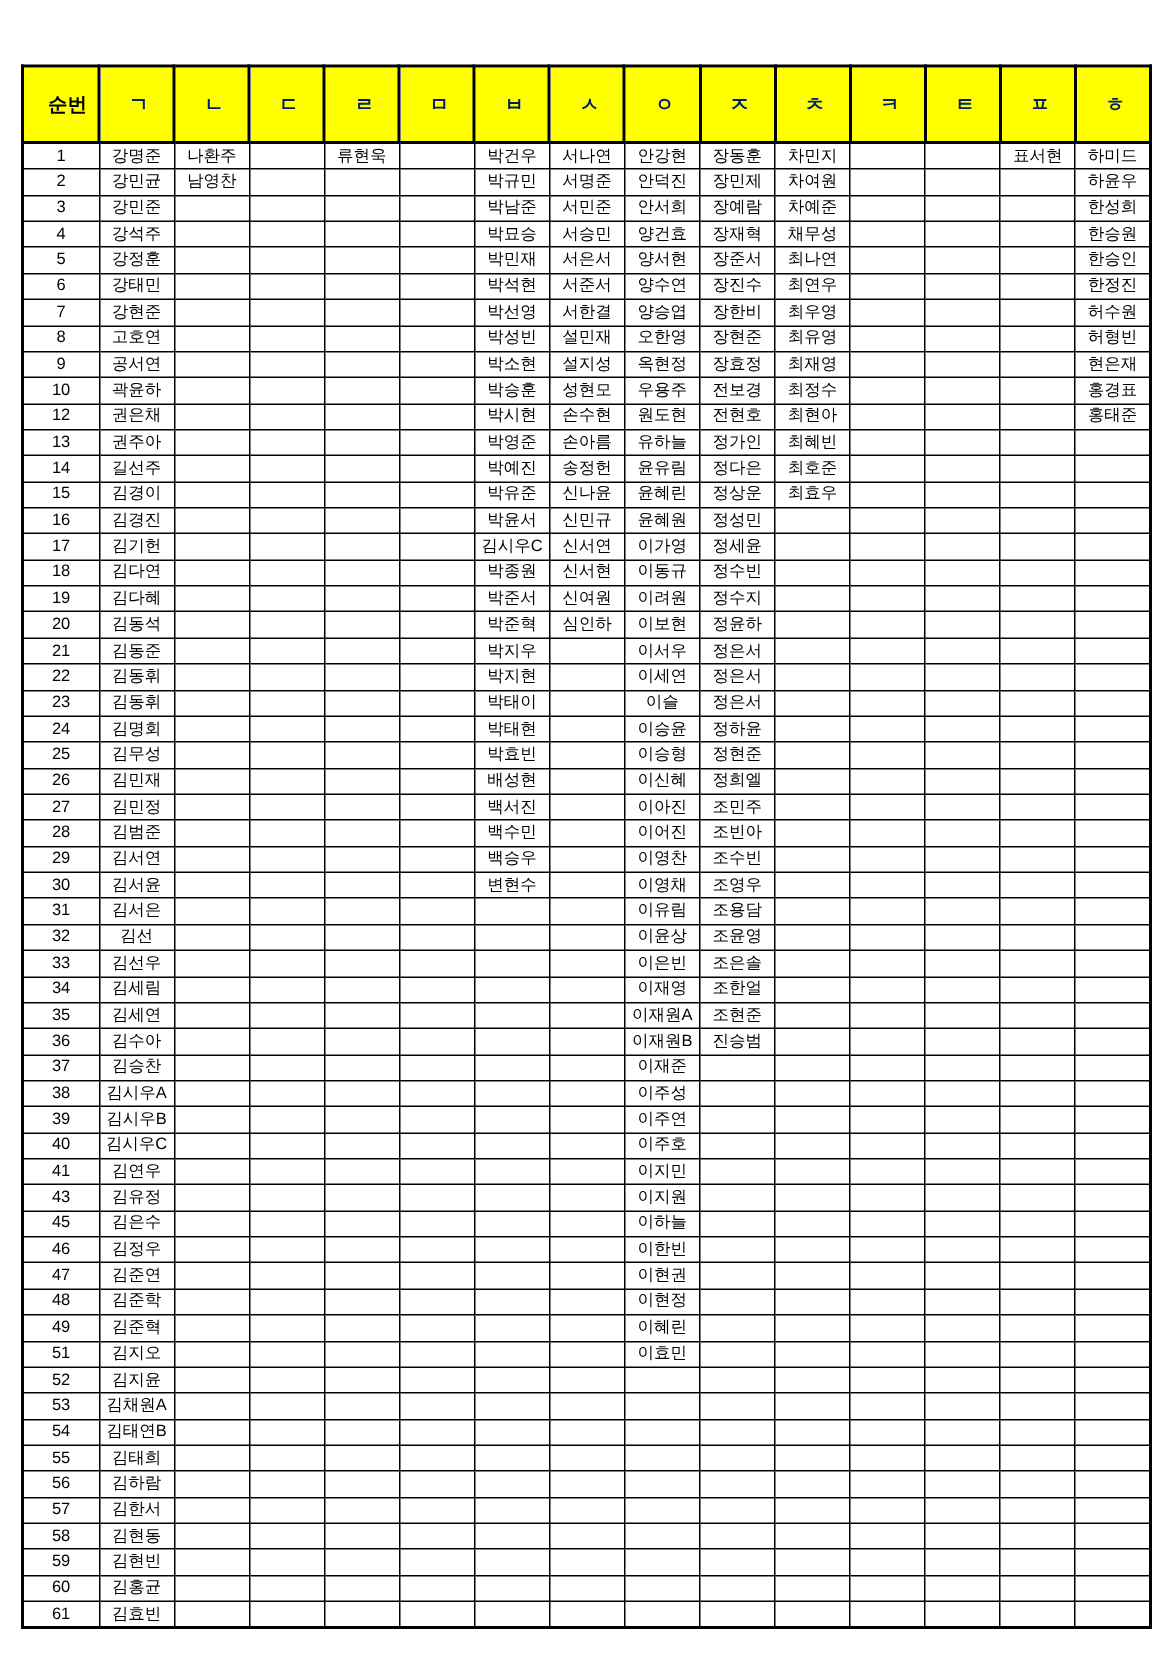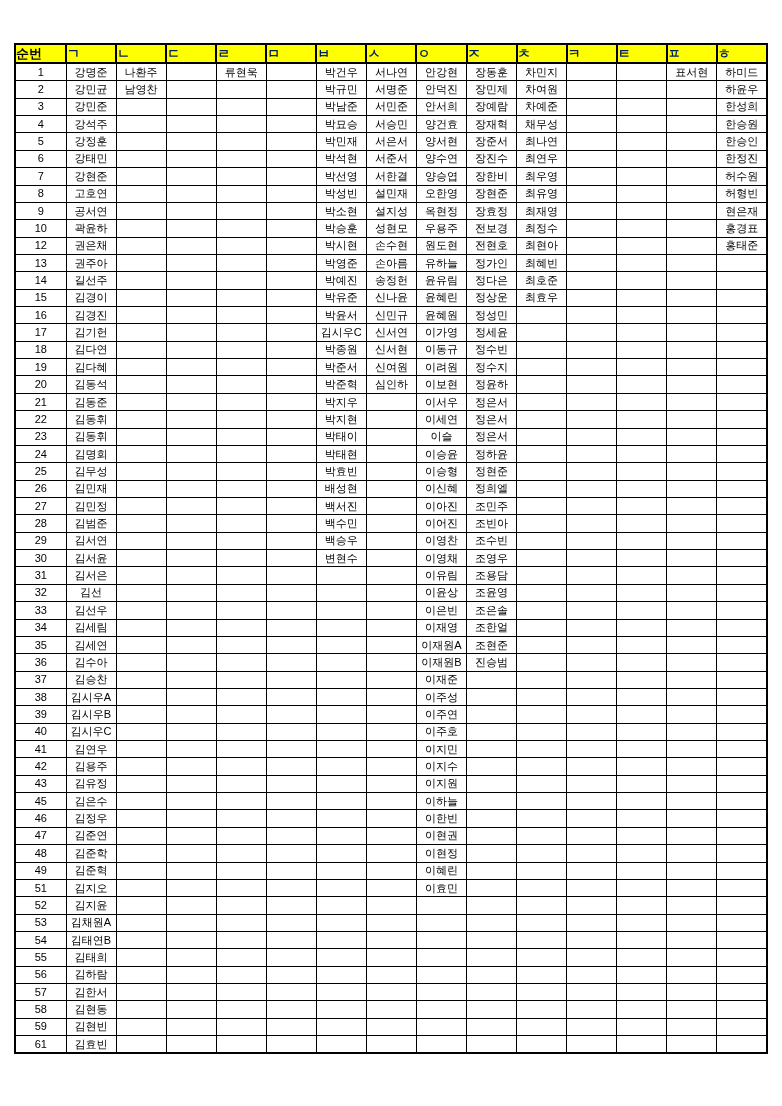--- a/index.html
+++ b/index.html
@@ -11,22 +11,22 @@
   .page{position:relative;width:782px;height:1106px;background:#fff;overflow:hidden;}
   table.roster{
     position:absolute;left:14px;top:43px;width:754px;
     border-collapse:collapse;table-layout:fixed;
     border:2px solid #000;
   }
   table.roster th{
     background:#ffff00;
     border:2px solid #000;
     font-size:13px;font-weight:bold;
-    height:17px;padding:0;line-height:1;
-    color:#002060;text-align:left;
+    height:17px;padding:16px;line-height:1;
+    color:#002060;text-align:right;
     overflow:hidden;white-space:nowrap;
   }
   table.roster th.h-num{color:#000000;}
   table.roster td{
     border:1px solid #000;
     font-size:11px;color:#000;text-align:center;
     height:16.36px;padding:0;line-height:1;
     overflow:hidden;white-space:nowrap;
   }
 </style>
@@ -746,37 +746,20 @@
           <td></td>
           <td>이지민</td>
           <td></td>
           <td></td>
           <td></td>
           <td></td>
           <td></td>
           <td></td>
         </tr>
         <tr>
-          <td>42</td>
-          <td>김용주</td>
-          <td></td>
-          <td></td>
-          <td></td>
-          <td></td>
-          <td></td>
-          <td></td>
-          <td>이지수</td>
-          <td></td>
-          <td></td>
-          <td></td>
-          <td></td>
-          <td></td>
-          <td></td>
-        </tr>
-        <tr>
           <td>43</td>
           <td>김유정</td>
           <td></td>
           <td></td>
           <td></td>
           <td></td>
           <td></td>
           <td></td>
           <td>이지원</td>
           <td></td>
@@ -1003,20 +986,37 @@
           <td></td>
           <td></td>
           <td></td>
           <td></td>
           <td></td>
           <td></td>
         </tr>
         <tr>
           <td>59</td>
           <td>김현빈</td>
+          <td></td>
+          <td></td>
+          <td></td>
+          <td></td>
+          <td></td>
+          <td></td>
+          <td></td>
+          <td></td>
+          <td></td>
+          <td></td>
+          <td></td>
+          <td></td>
+          <td></td>
+        </tr>
+        <tr>
+          <td>60</td>
+          <td>김홍균</td>
           <td></td>
           <td></td>
           <td></td>
           <td></td>
           <td></td>
           <td></td>
           <td></td>
           <td></td>
           <td></td>
           <td></td>

